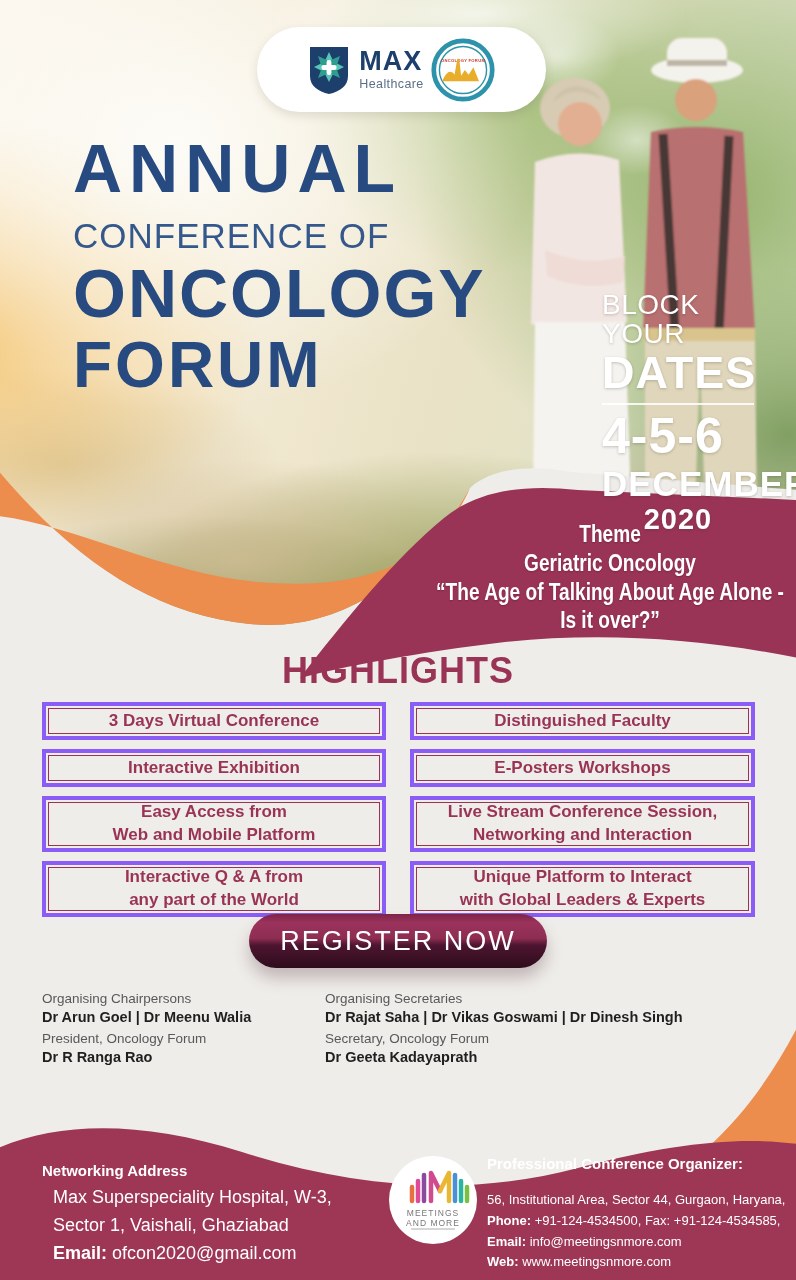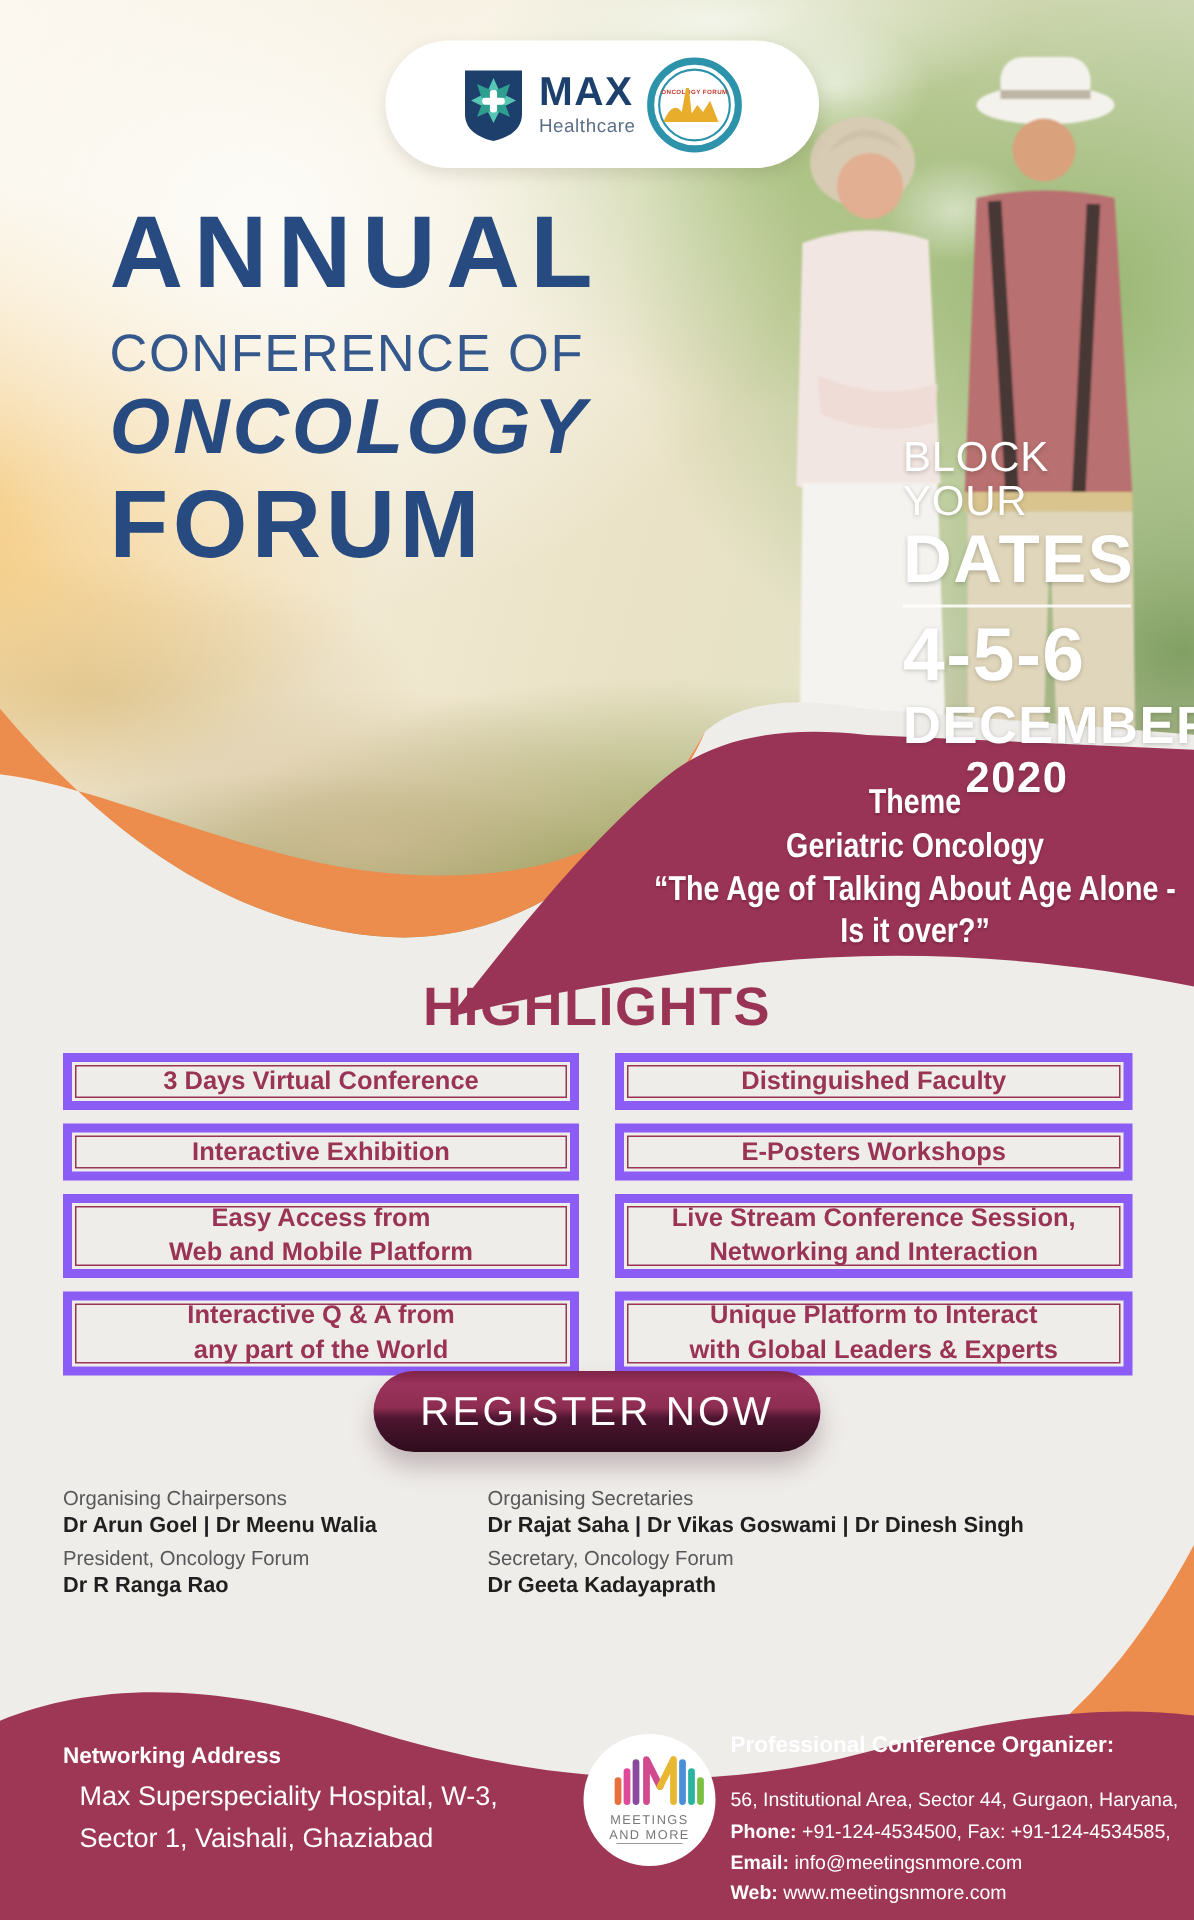--- a/index.html
+++ b/index.html
@@ -33,21 +33,21 @@
     position:absolute; left:257px; top:27px; width:289px; height:85px; z-index:3;
     background:#fff; border-radius:43px; box-shadow:0 4px 10px rgba(90,80,60,.15);
     display:flex; align-items:center; justify-content:center; gap:6px;
   }
   .max-logo{ display:flex; align-items:center; gap:8px; }
   .max-text .max-word{ font-size:27px; font-weight:800; color:#1d3f6c; letter-spacing:1px; line-height:1; }
   .max-text .max-sub{ font-size:12.5px; color:#5b6f86; letter-spacing:.4px; margin-top:2px; }
   
   .title-block{ position:absolute; left:73px; top:134px; z-index:2; color:#274b80; }
   .t-big{ font-size:68px; font-weight:800; line-height:1.0; letter-spacing:7px; }
-  .t-big2{ font-size:52px; font-weight:800; line-height:1.0; letter-spacing:2px; margin-top:6px;font-style:italic; }
+  .t-big2{ font-size:68px; font-weight:800; line-height:1.0; letter-spacing:2px; margin-top:6px; }
   .t-big3{ font-size:64px; font-weight:800; line-height:1.0; letter-spacing:3px; margin-top:6px; }
   .t-mid{ font-size:35px; font-weight:400; color:#35588c; letter-spacing:1px; line-height:1.0; margin-top:16px; }
   
   .dates-block{ position:absolute; left:602px; top:290px; width:170px; z-index:2; color:#fff;
     text-shadow:0 1px 3px rgba(40,40,30,.25); }
   .d-kicker{ font-size:28px; font-weight:300; letter-spacing:.5px; line-height:1.05; }
   .d-word{ font-size:45px; font-weight:800; letter-spacing:1px; line-height:1.05; }
   .d-rule{ border:none; border-top:2px solid rgba(255,255,255,.85); margin:7px 0 6px 0; width:152px; }
   .d-days{ font-size:50px; font-weight:800; letter-spacing:1px; line-height:1.0; }
   .d-month{ font-size:35px; font-weight:800; letter-spacing:1px; line-height:1.1; margin-top:4px; }
@@ -65,21 +65,21 @@
   .hl-title{
     position:absolute; left:0; top:650px; width:796px; z-index:2; text-align:center;
     color:#9a3456; font-size:36px; font-weight:800; letter-spacing:1px;
   }
   .hl-grid{
     position:absolute; left:42px; top:702px; width:713px; z-index:2;
     display:grid; grid-template-columns:344px 345px; column-gap:24px;
     grid-template-rows:38px 38px 56px 56px; row-gap:9px;
   }
   .hl-box{
-    position:relative; border:6px solid #8b5cf6; background:transparent;
+    position:relative; border:4px solid #8b5cf6; background:transparent;
     display:flex; align-items:center; justify-content:center;
     color:#9a3456; font-weight:700; font-size:17px; text-align:center;
     white-space:pre-line; line-height:1.35;
   }
   .hl-box::after{ content:""; position:absolute; inset:2px; border:1px solid #9a3456; pointer-events:none; }
   
   .register-btn{
     position:absolute; left:249px; top:914px; width:298px; height:54px; z-index:2;
     border:none; border-radius:27px; cursor:pointer;
     background:linear-gradient(180deg,#7e2347 0%, #9b335c 16%, #8e2d52 45%, #4d1530 58%, #2e0c1c 100%);
@@ -238,20 +238,24 @@
 
   <svg class="footer-svg" viewBox="0 0 796 260" preserveAspectRatio="none">
     <path d="M798,6 C755,88 705,142 638,174 C615,185 600,196 590,208 L798,208 Z" fill="#ec8c4d"></path>
     <path d="M-2,128 C60,102 140,100 242,132 C362,170 472,176 578,148 C668,124 738,116 798,124 L798,262 L-2,262 Z" fill="#9e3656"></path>
   </svg>
 
   <div class="footer-content">
     <div class="sec-block">
       <div class="sec-head">Networking Address</div>
       <div class="sec-line">Max Superspeciality Hospital, W-3, Sector 1, Vaishali, Ghaziabad</div>
+      <div class="sec-line">
+        <b>Email:</b>
+        <span>ofcon2020@gmail.com</span>
+      </div>
     </div>
 
     <svg class="mm-logo" viewBox="0 0 90 90">
       <circle cx="45" cy="45" r="44" fill="#ffffff"></circle>
       <g stroke-linecap="round">
         <line x1="24" y1="32" x2="24" y2="46" stroke="#e8703e" stroke-width="4.5"></line>
         <line x1="30" y1="26" x2="30" y2="46" stroke="#e0489a" stroke-width="4.5"></line>
         <line x1="36" y1="20" x2="36" y2="46" stroke="#8a4a9e" stroke-width="4.5"></line>
         <path d="M43,46 L43,18 L52,36" stroke="#d24a8e" stroke-width="4.5" fill="none" stroke-linejoin="round"></path>
         <path d="M52,36 L61,18 L61,46" stroke="#e8b832" stroke-width="4.5" fill="none" stroke-linejoin="round"></path>

